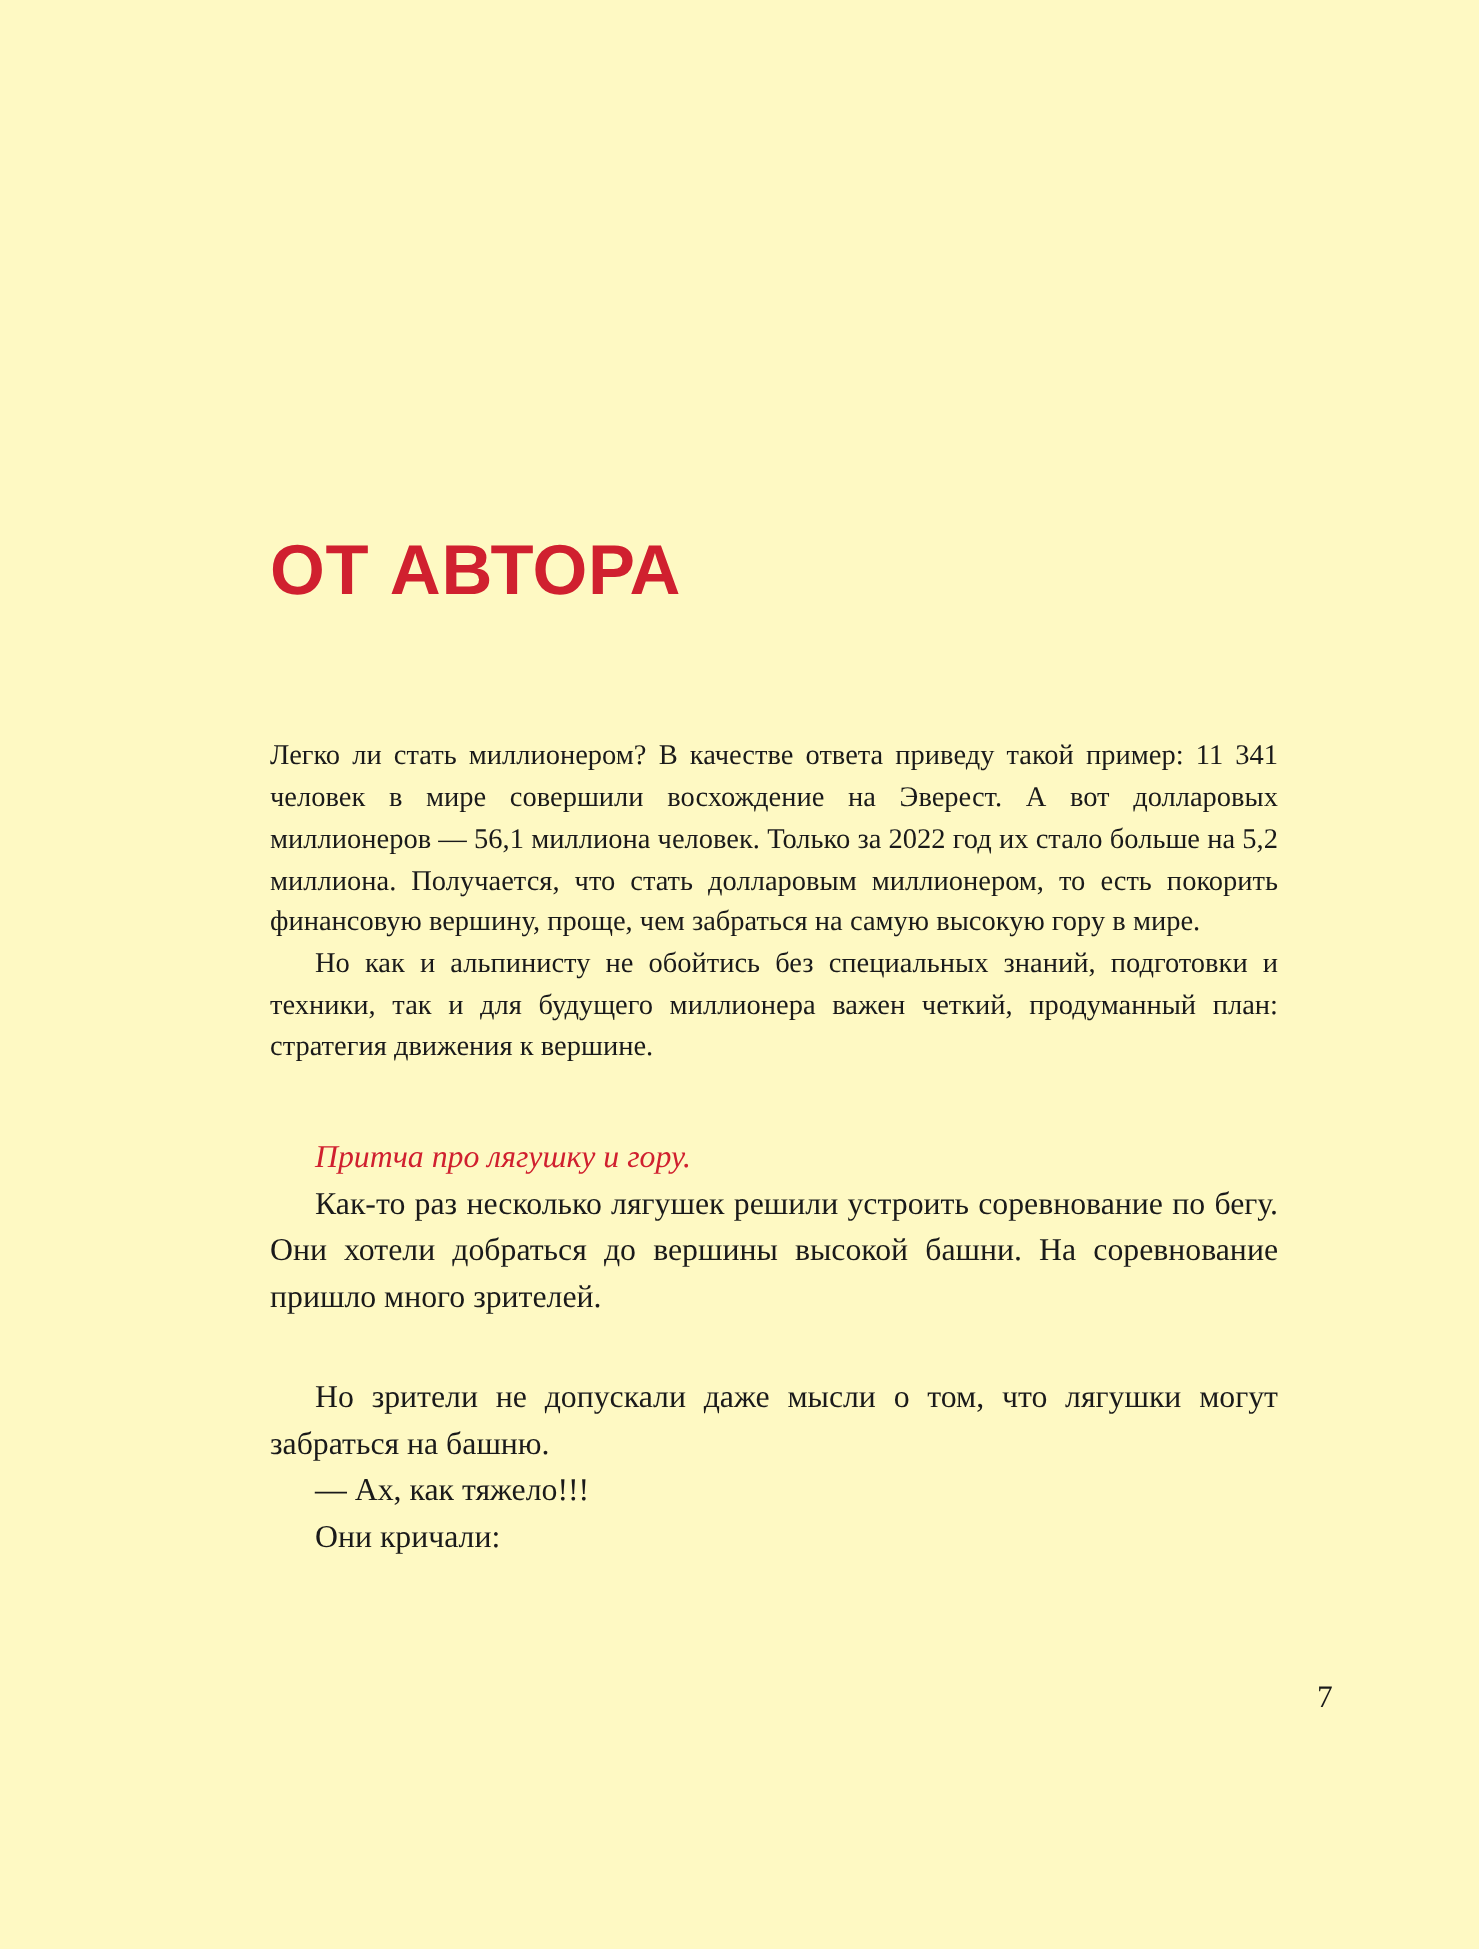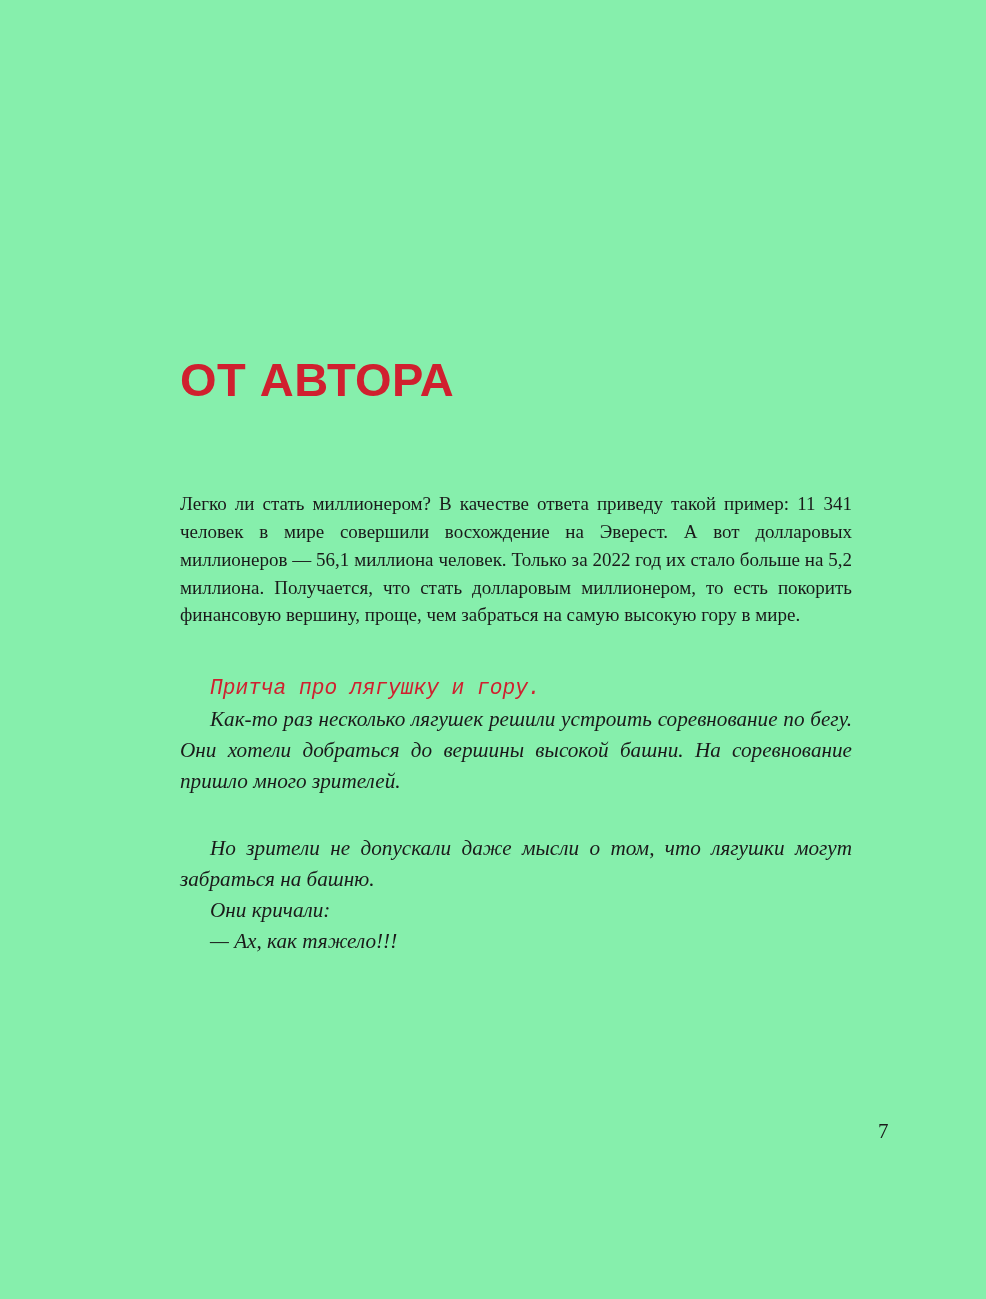--- a/index.html
+++ b/index.html
@@ -15,21 +15,21 @@
     color: #1a1a1a;
     overflow: hidden;
   }
 
   .page {
     position: absolute;
     left: 0;
     top: 0;
     width: 986px;
     height: 1299px;
-    background: #86efac;
+    background: #fef9c3;
   }
 
   .content {
     position: absolute;
     left: 180px;
     top: 355px;
     width: 672px;
   }
 
   .chapter-title {
@@ -55,27 +55,25 @@
     text-indent: 30px;
   }
 
   .parable-title {
     font-size: 21.2px;
     line-height: 1.46;
     font-style: italic;
     color: #d0202f;
     text-indent: 30px;
     margin: 44px 0 0 0;
-    font-family: Liberation Mono, monospace;
   }
 
   .italic-par {
     font-size: 21.2px;
     line-height: 1.46;
-    font-style: italic;
     text-align: justify;
     margin: 0;
     color: #1a1a1a;
   }
   .italic-par.indent {
     text-indent: 30px;
   }
   .italic-par.spaced {
     margin-top: 36px;
   }
@@ -93,29 +91,30 @@
 <body>
 
 <div class="page">
 
   <div class="content">
 
     <h1 class="chapter-title">ОТ АВТОРА</h1>
 
     <p class="body-par">Легко ли стать миллионером? В качестве ответа приведу такой пример: 11 341 человек в мире совершили восхождение на Эверест. А вот долларовых миллионеров — 56,1 миллиона человек. Только за 2022 год их стало больше на 5,2 миллиона. Получается, что стать долларовым миллионером, то есть покорить финансовую вершину, проще, чем забраться на самую высокую гору в мире.</p>
 
+    <p class="body-par indent">Но как и альпинисту не обойтись без специальных знаний, подготовки и техники, так и для будущего миллионера важен четкий, продуманный план: стратегия движения к вершине.</p>
 
 
     <p class="parable-title">Притча про лягушку и гору.</p>
 
     <p class="italic-par indent">Как-то раз несколько лягушек решили устроить соревнование по бегу. Они хотели добраться до вершины высокой башни. На соревнование пришло много зрителей.</p>
 
     <p class="italic-par indent spaced">Но зрители не допускали даже мысли о том, что лягушки могут забраться на башню.</p>
 
+    <p class="italic-par indent">— Ах, как тяжело!!!</p>
+
     <p class="italic-par indent">Они кричали:</p>
-
-    <p class="italic-par indent">— Ах, как тяжело!!!</p>
 
   </div>
 
   <div class="folio">7</div>
 
 </div>
 
 </body></html>

